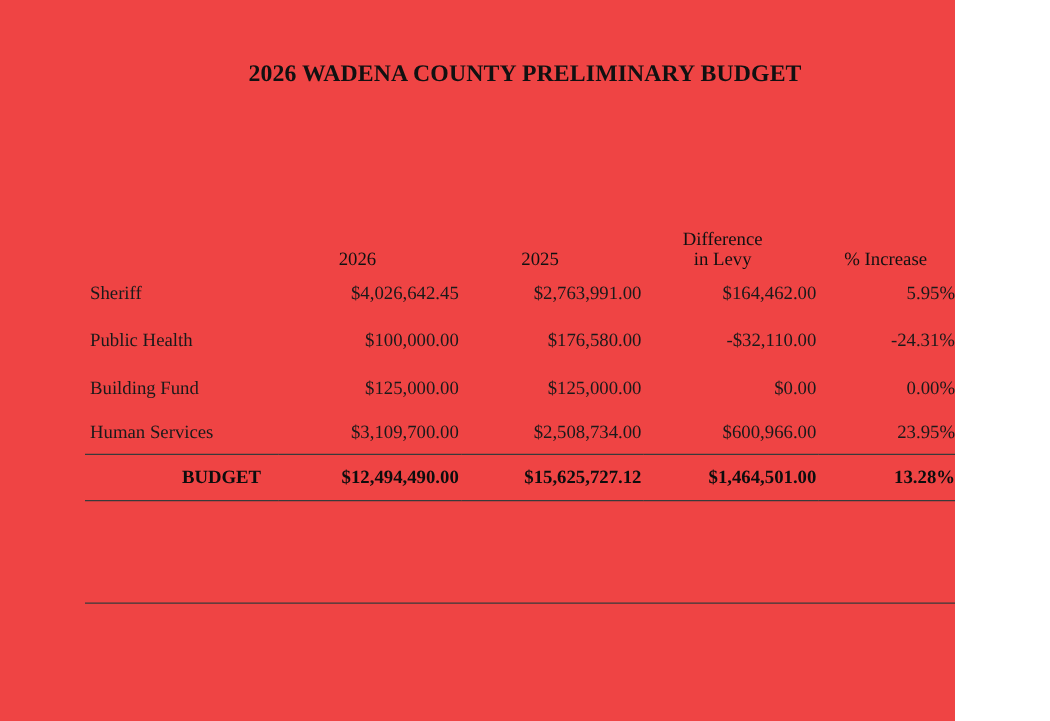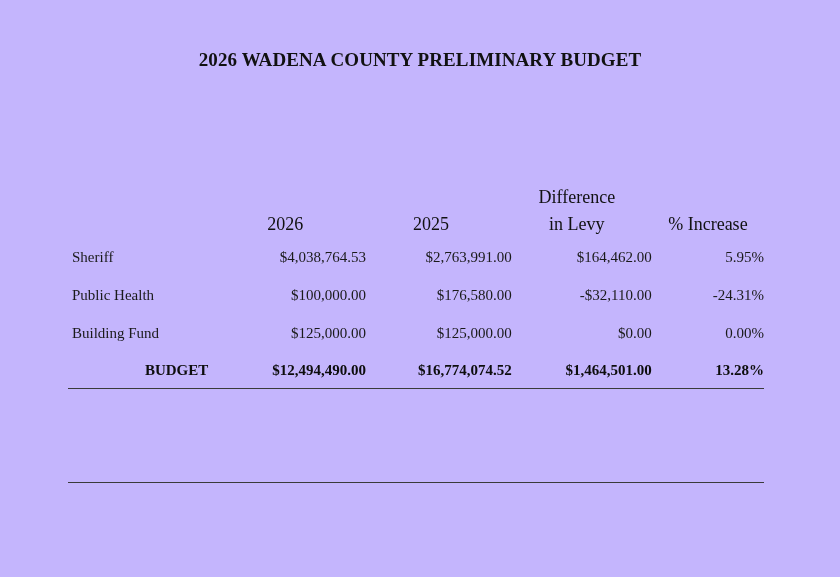--- a/index.html
+++ b/index.html
@@ -10,23 +10,23 @@
     width: 840px;
     height: 577px;
     background: #ffffff;
     font-family: "Liberation Serif", "DejaVu Serif", serif;
     color: #1a1a1a;
     overflow: hidden;
   }
 
   .page {
     position: relative;
-    width: 840px;
+    width: 764px;
     height: 577px;
-    background: #c4b5fd;
+    background: #ef4444;
   }
 
   
   .title-block {
     position: absolute;
     left: 0;
     top: 48px;
     width: 840px;
     text-align: center;
   }
@@ -64,24 +64,24 @@
   }
 
   
   .col-label  { width: 170px; }
   .col-num    { width: 136px; }
   .col-pct    { width: 118px; }
 
   
   thead th {
     font-weight: bold;
-    font-size: 18px;
+    font-size: 15px;
     text-align: center;
     padding-bottom: 2px;
-    line-height: 27px;
+    line-height: 16px;
     color: #111111;
     white-space: pre-line;
   }
   thead th.col-label { text-align: left; }
   thead th.hdr-2026 { padding-right: 20px; text-align: center; }
   thead th.hdr-2025 { padding-right: 20px; }
   thead th.hdr-diff { padding-right: 14px; }
   thead th.hdr-pct  { padding-right: 2px; }
 
   
@@ -170,21 +170,21 @@
         <th class="col-num hdr-diff">Difference
 in Levy</th>
         <th class="col-pct hdr-pct">% Increase</th>
       </tr>
     </thead>
     <tbody>
 
 
       <tr class="data-row">
         <td class="label-cell">Sheriff</td>
-        <td class="num-cell">$4,038,764.53</td>
+        <td class="num-cell">$4,026,642.45</td>
         <td class="num-cell">$2,763,991.00</td>
         <td class="num-cell">$164,462.00</td>
         <td class="pct-cell">5.95%</td>
       </tr>
 
       <tr class="data-row">
         <td class="label-cell">Public Health</td>
         <td class="num-cell">$100,000.00</td>
         <td class="num-cell">$176,580.00</td>
         <td class="num-cell">-$32,110.00</td>
@@ -193,25 +193,32 @@
 
       <tr class="data-row">
         <td class="label-cell">Building Fund</td>
         <td class="num-cell">$125,000.00</td>
         <td class="num-cell">$125,000.00</td>
         <td class="num-cell">$0.00</td>
         <td class="pct-cell">0.00%</td>
       </tr>
 
 
+      <tr class="data-row last-data">
+        <td class="label-cell">Human Services</td>
+        <td class="num-cell">$3,109,700.00</td>
+        <td class="num-cell">$2,508,734.00</td>
+        <td class="num-cell">$600,966.00</td>
+        <td class="pct-cell">23.95%</td>
+      </tr>
 
       <tr class="total-row">
         <td class="label-cell">BUDGET</td>
         <td class="num-cell">$12,494,490.00</td>
-        <td class="num-cell">$16,774,074.52</td>
+        <td class="num-cell">$15,625,727.12</td>
         <td class="num-cell">$1,464,501.00</td>
         <td class="pct-cell">13.28%</td>
       </tr>
 
     </tbody>
   </table>
 
   <div class="double-rule"></div>
 
 </div>

